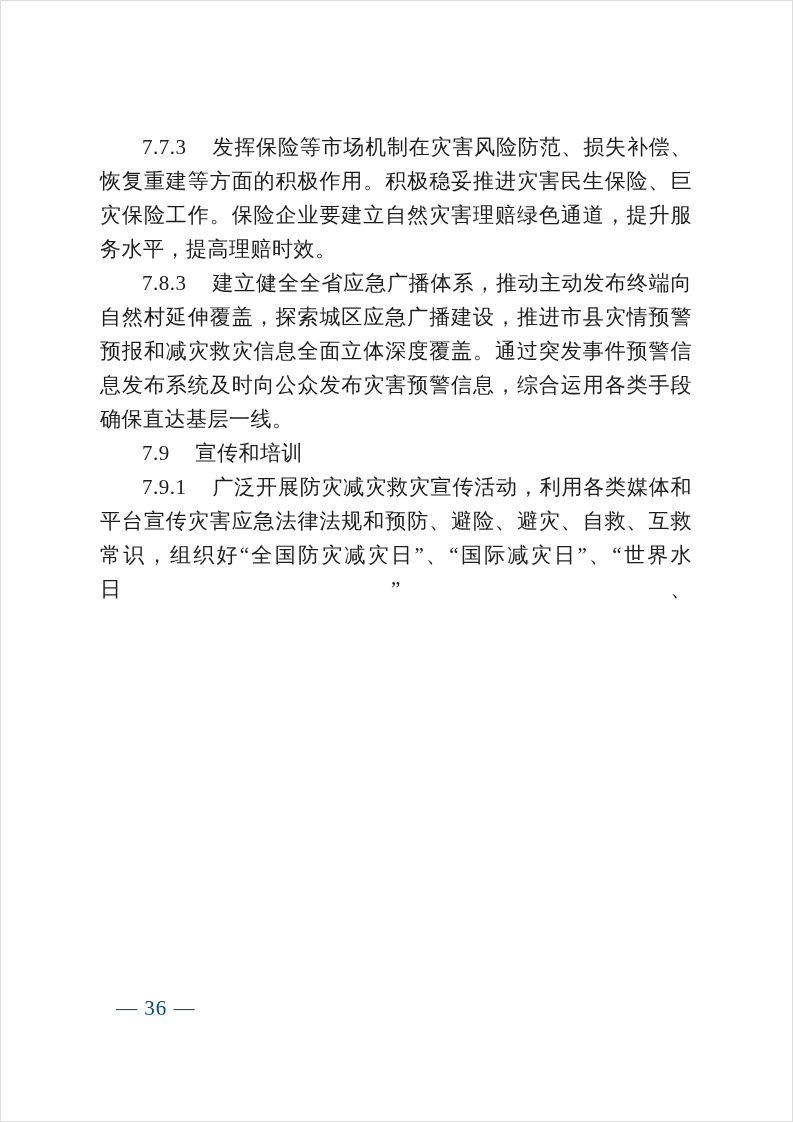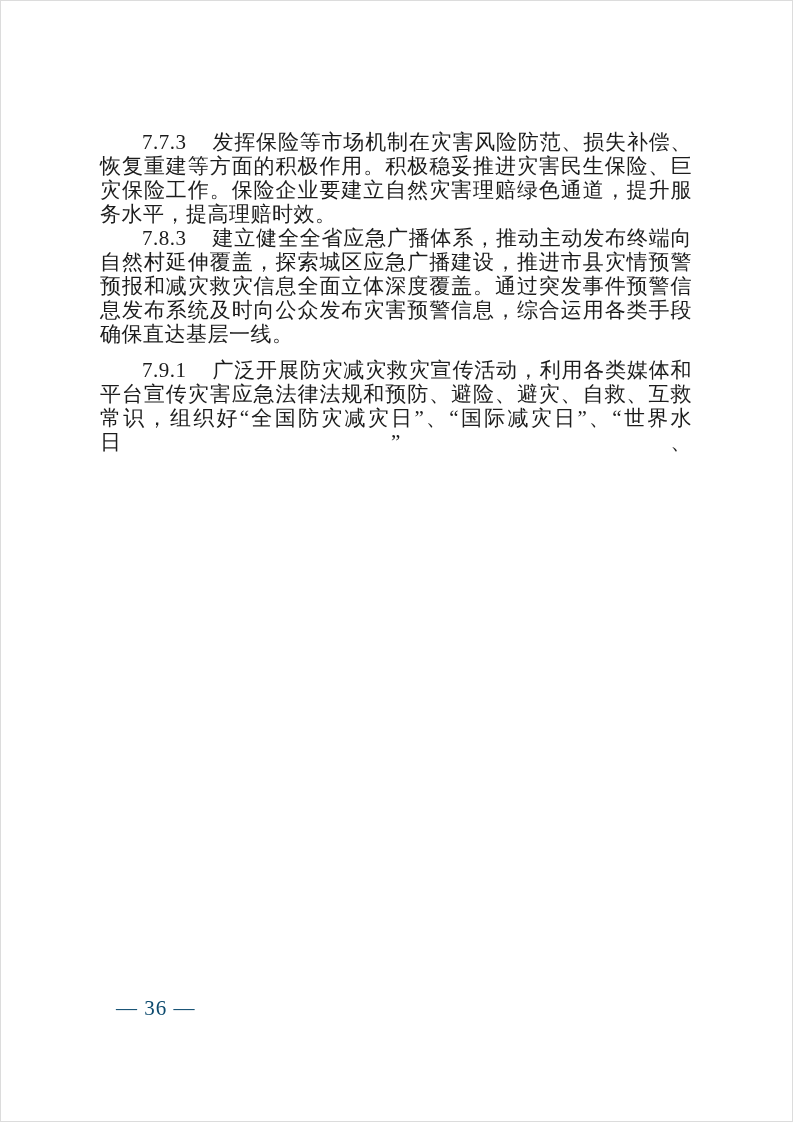--- a/index.html
+++ b/index.html
@@ -16,32 +16,31 @@
     overflow: hidden;
     font-family: "Liberation Serif", "DejaVu Serif", serif;
     color: #1c1c1c;
   }
   .content {
     position: absolute;
     left: 100px;
     top: 130px;
     width: 592px;
     font-size: 21px;
-    line-height: 24px;
+    line-height: 34px;
     text-align: justify;
   }
   .content p {
     margin: 0;
     padding: 0;
     text-indent: 2em;
     letter-spacing: 0.5px;
   }
   .content p.justify-last {
     text-align-last: justify;
-    margin-top: 12px;
   }
   .section-number {
     display: inline;
     padding-right: 0.95em;
     letter-spacing: 0.5px;
   }
   .footer {
     position: absolute;
     left: 116px;
     top: 994px;
@@ -66,20 +65,24 @@
 
 
 
 
 
     <p>
       <span class="section-number">7.8.3</span>
       <span>建立健全全省应急广播体系，推动主动发布终端向自然村延伸覆盖，探索城区应急广播建设，推进市县灾情预警预报和减灾救灾信息全面立体深度覆盖。通过突发事件预警信息发布系统及时向公众发布灾害预警信息，综合运用各类手段确保直达基层一线。</span>
     </p>
 
+    <p>
+      <span class="section-number">7.9</span>
+      <span>宣传和培训</span>
+    </p>
 
     <p class="justify-last">
       <span class="section-number">7.9.1</span>
       <span>广泛开展防灾减灾救灾宣传活动，利用各类媒体和平台宣传灾害应急法律法规和预防、避险、避灾、自救、互救常识，组织好“全国防灾减灾日”、“国际减灾日”、“世界水日”、</span>
     </p>
 
   </div>
 
   <div class="footer">— 36 —</div>
 

